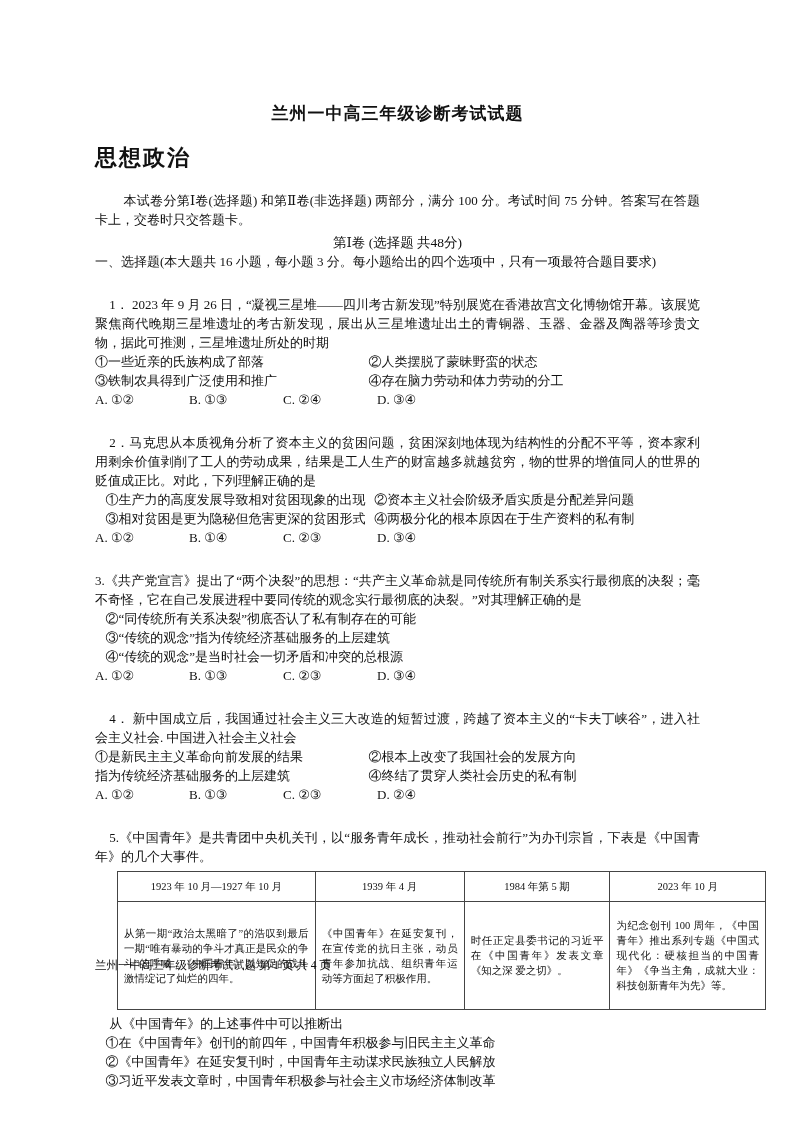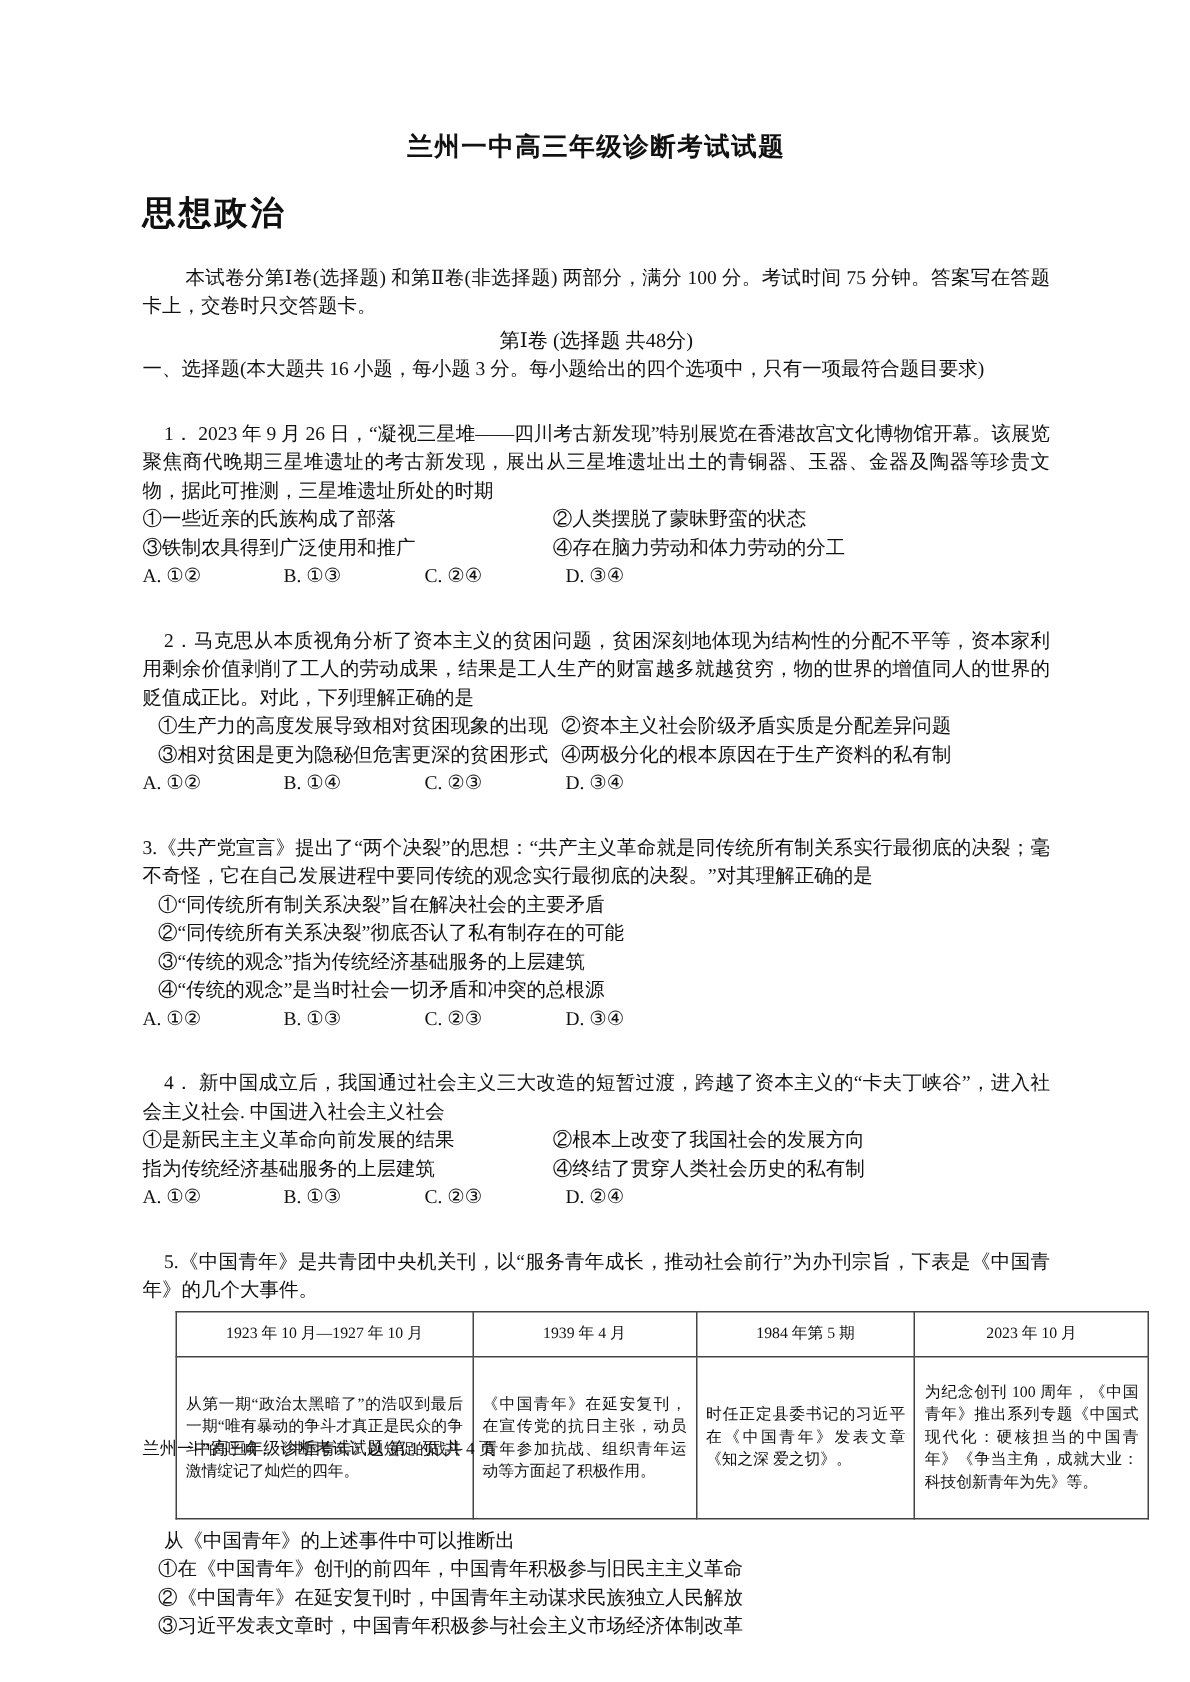--- a/index.html
+++ b/index.html
@@ -7,20 +7,21 @@
   body {
     width:793px; height:1121px; overflow:hidden;
     font-family:"Liberation Serif","DejaVu Serif",serif;
     color:#111111;
   }
   .page { width:793px; height:1121px; padding:86px 93px 0 95px; position:relative; background:#ffffff; }
 
   .exam-title {
     text-align:center; font-size:17px; font-weight:bold; letter-spacing:1px;
     font-family:"Liberation Sans","DejaVu Sans",sans-serif;
+    margin-top:16px;
   }
   .exam-subject {
     text-align:left; font-size:22px; font-weight:bold; margin-top:18px; letter-spacing:2px;
     font-family:"Liberation Sans","DejaVu Sans",sans-serif;
   }
   .intro { margin-top:18px; font-size:13px; line-height:19px; text-indent:2.2em; text-align:justify; }
   .section-title { text-align:center; font-size:13.5px; margin-top:4px; line-height:19px; }
   .directions { font-size:13px; line-height:19px; text-align:justify; }
 
   .question { font-size:13px; line-height:19px; margin-top:2px; }
@@ -87,21 +88,20 @@
       <span>A. ①②</span>
       <span>B. ①④</span>
       <span>C. ②③</span>
       <span>D. ③④</span>
     </div>
   </div>
 
   <div class="question">
     <p class="stem">3.《共产党宣言》提出了“两个决裂”的思想：“共产主义革命就是同传统所有制关系实行最彻底的决裂；毫不奇怪，它在自己发展进程中要同传统的观念实行最彻底的决裂。”对其理解正确的是</p>
     <div class="opts one-col padded">
-      <span>①“同传统所有制关系决裂”旨在解决社会的主要矛盾</span>
       <span>②“同传统所有关系决裂”彻底否认了私有制存在的可能</span>
       <span>③“传统的观念”指为传统经济基础服务的上层建筑</span>
       <span>④“传统的观念”是当时社会一切矛盾和冲突的总根源</span>
     </div>
     <div class="answers">
       <span>A. ①②</span>
       <span>B. ①③</span>
       <span>C. ②③</span>
       <span>D. ③④</span>
     </div>

